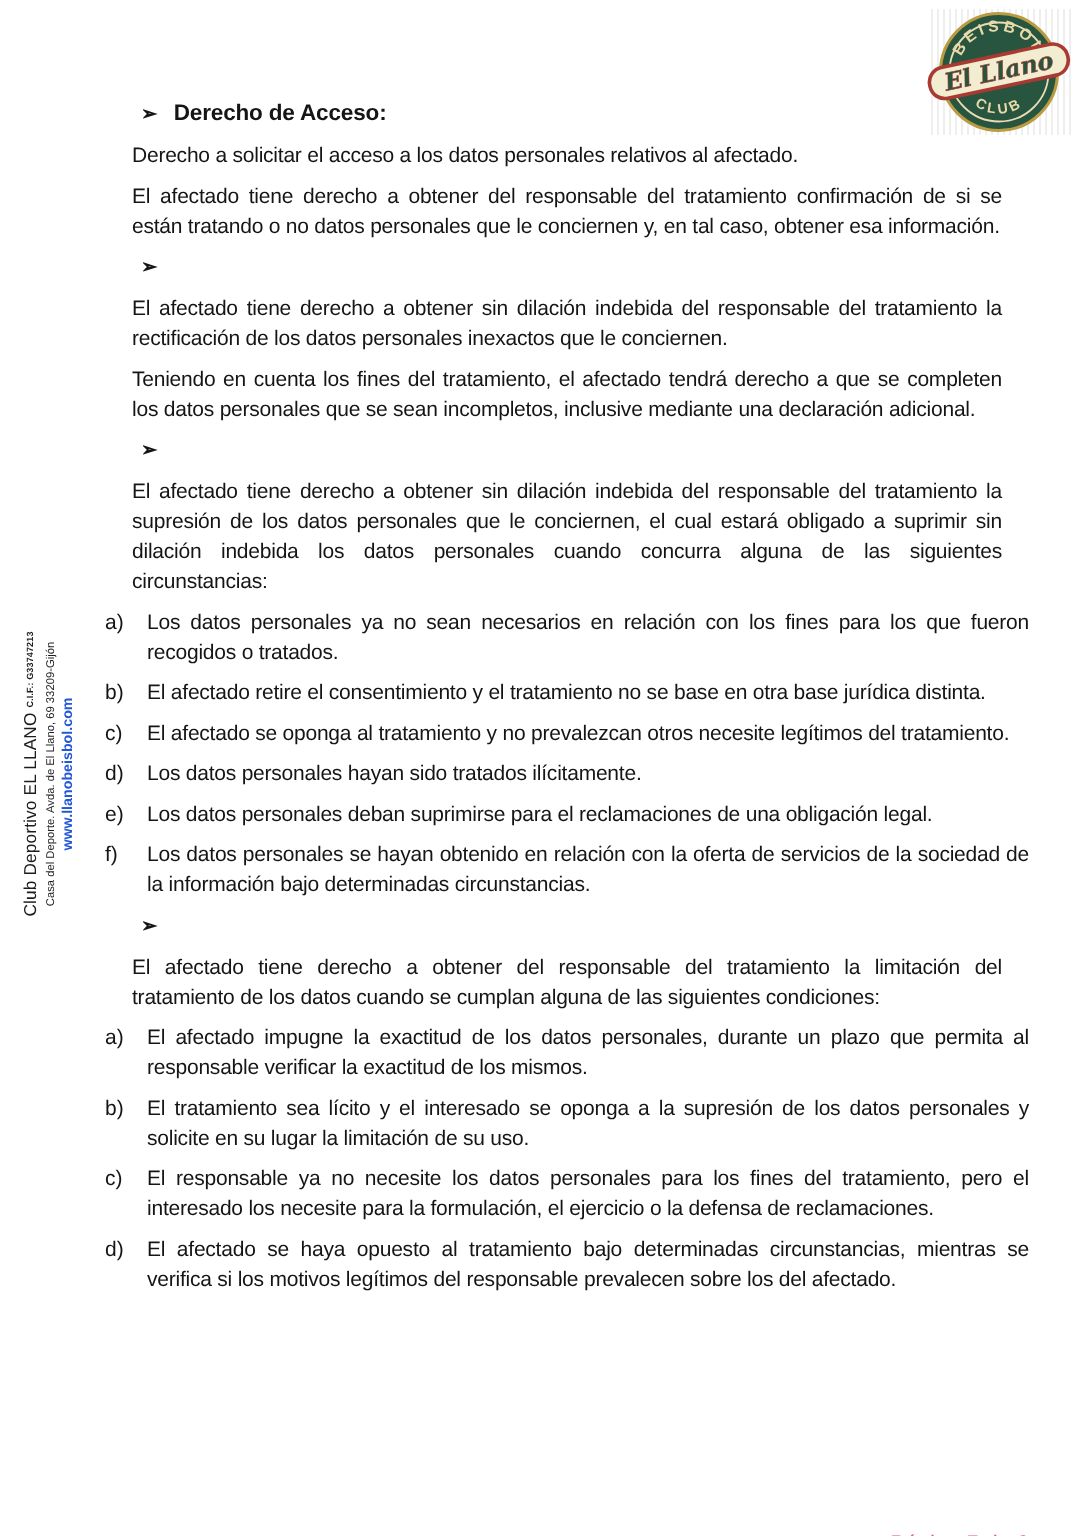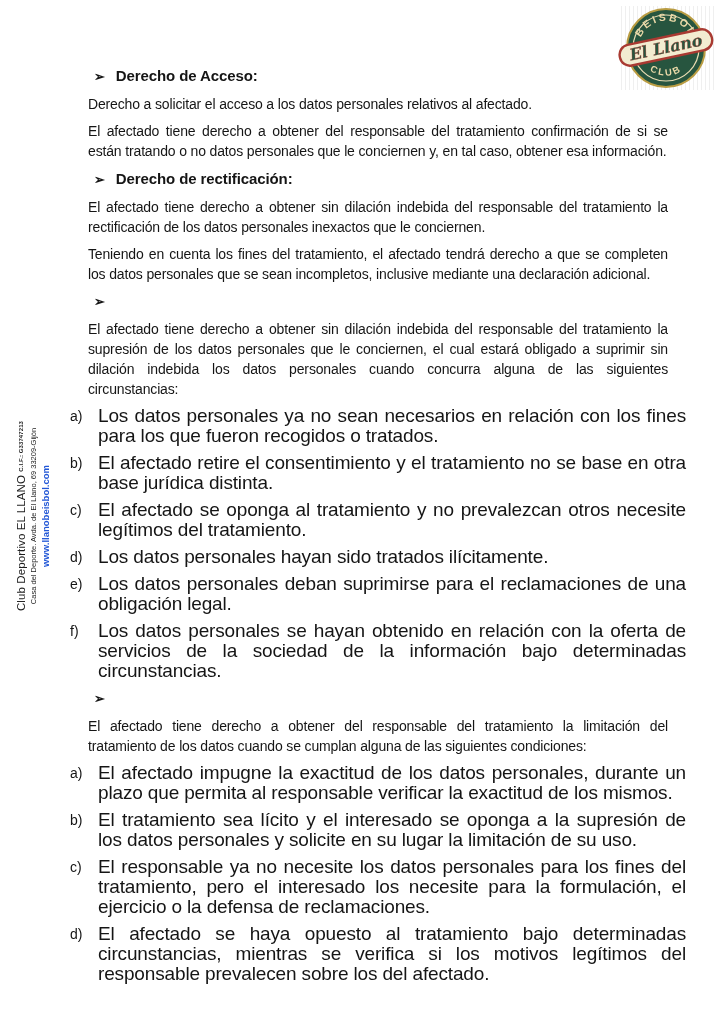--- a/index.html
+++ b/index.html
@@ -39,21 +39,21 @@
     margin:8px 0 7px 24px; letter-spacing:-.1px;
   }
   .h-marker { margin-right:11px; font-size:13px; }
   .para {
     font-size:14px; line-height:20px; letter-spacing:-.15px;
     text-align:justify; margin:0 18px 7px;
   }
   .item { display:flex; margin:0 0 7px; }
   .item-marker { flex:0 0 28px; font-size:14px; line-height:20px; }
   .item-text {
-    flex:1; font-size:19px; line-height:20px; letter-spacing:-.15px;
+    flex:1; font-size:14px; line-height:20px; letter-spacing:-.15px;
     text-align:justify;
   }
 
   
   .footer {
     position:absolute; top:981px; right:38px;
     font-size:15px; color:#ec4899;margin-top:40px;
   }
   .footer b { font-weight:bold; }
 </style>
@@ -90,21 +90,20 @@
 
 <div class="content">
     <div class="heading">
       <span class="h-marker">➢</span>
       <span class="h-text">Derecho de Acceso:</span>
     </div>
     <div class="para">Derecho a solicitar el acceso a los datos personales relativos al afectado.</div>
     <div class="para">El afectado tiene derecho a obtener del responsable del tratamiento confirmación de si se están tratando o no datos personales que le conciernen y, en tal caso, obtener esa información.</div>
     <div class="heading">
       <span class="h-marker">➢</span>
-      <span class="h-text">Derecho de rectificación:</span>
     </div>
     <div class="para">El afectado tiene derecho a obtener sin dilación indebida del responsable del tratamiento la rectificación de los datos personales inexactos que le conciernen.</div>
     <div class="para">Teniendo en cuenta los fines del tratamiento, el afectado tendrá derecho a que se completen los datos personales que se sean incompletos, inclusive mediante una declaración adicional.</div>
     <div class="heading">
       <span class="h-marker">➢</span>
     </div>
     <div class="para">El afectado tiene derecho a obtener sin dilación indebida del responsable del tratamiento la supresión de los datos personales que le conciernen, el cual estará obligado a suprimir sin dilación indebida los datos personales cuando concurra alguna de las siguientes circunstancias:</div>
     <div class="item">
       <span class="item-marker">a)</span>
       <span class="item-text">Los datos personales ya no sean necesarios en relación con los fines para los que fueron recogidos o tratados.</span>

